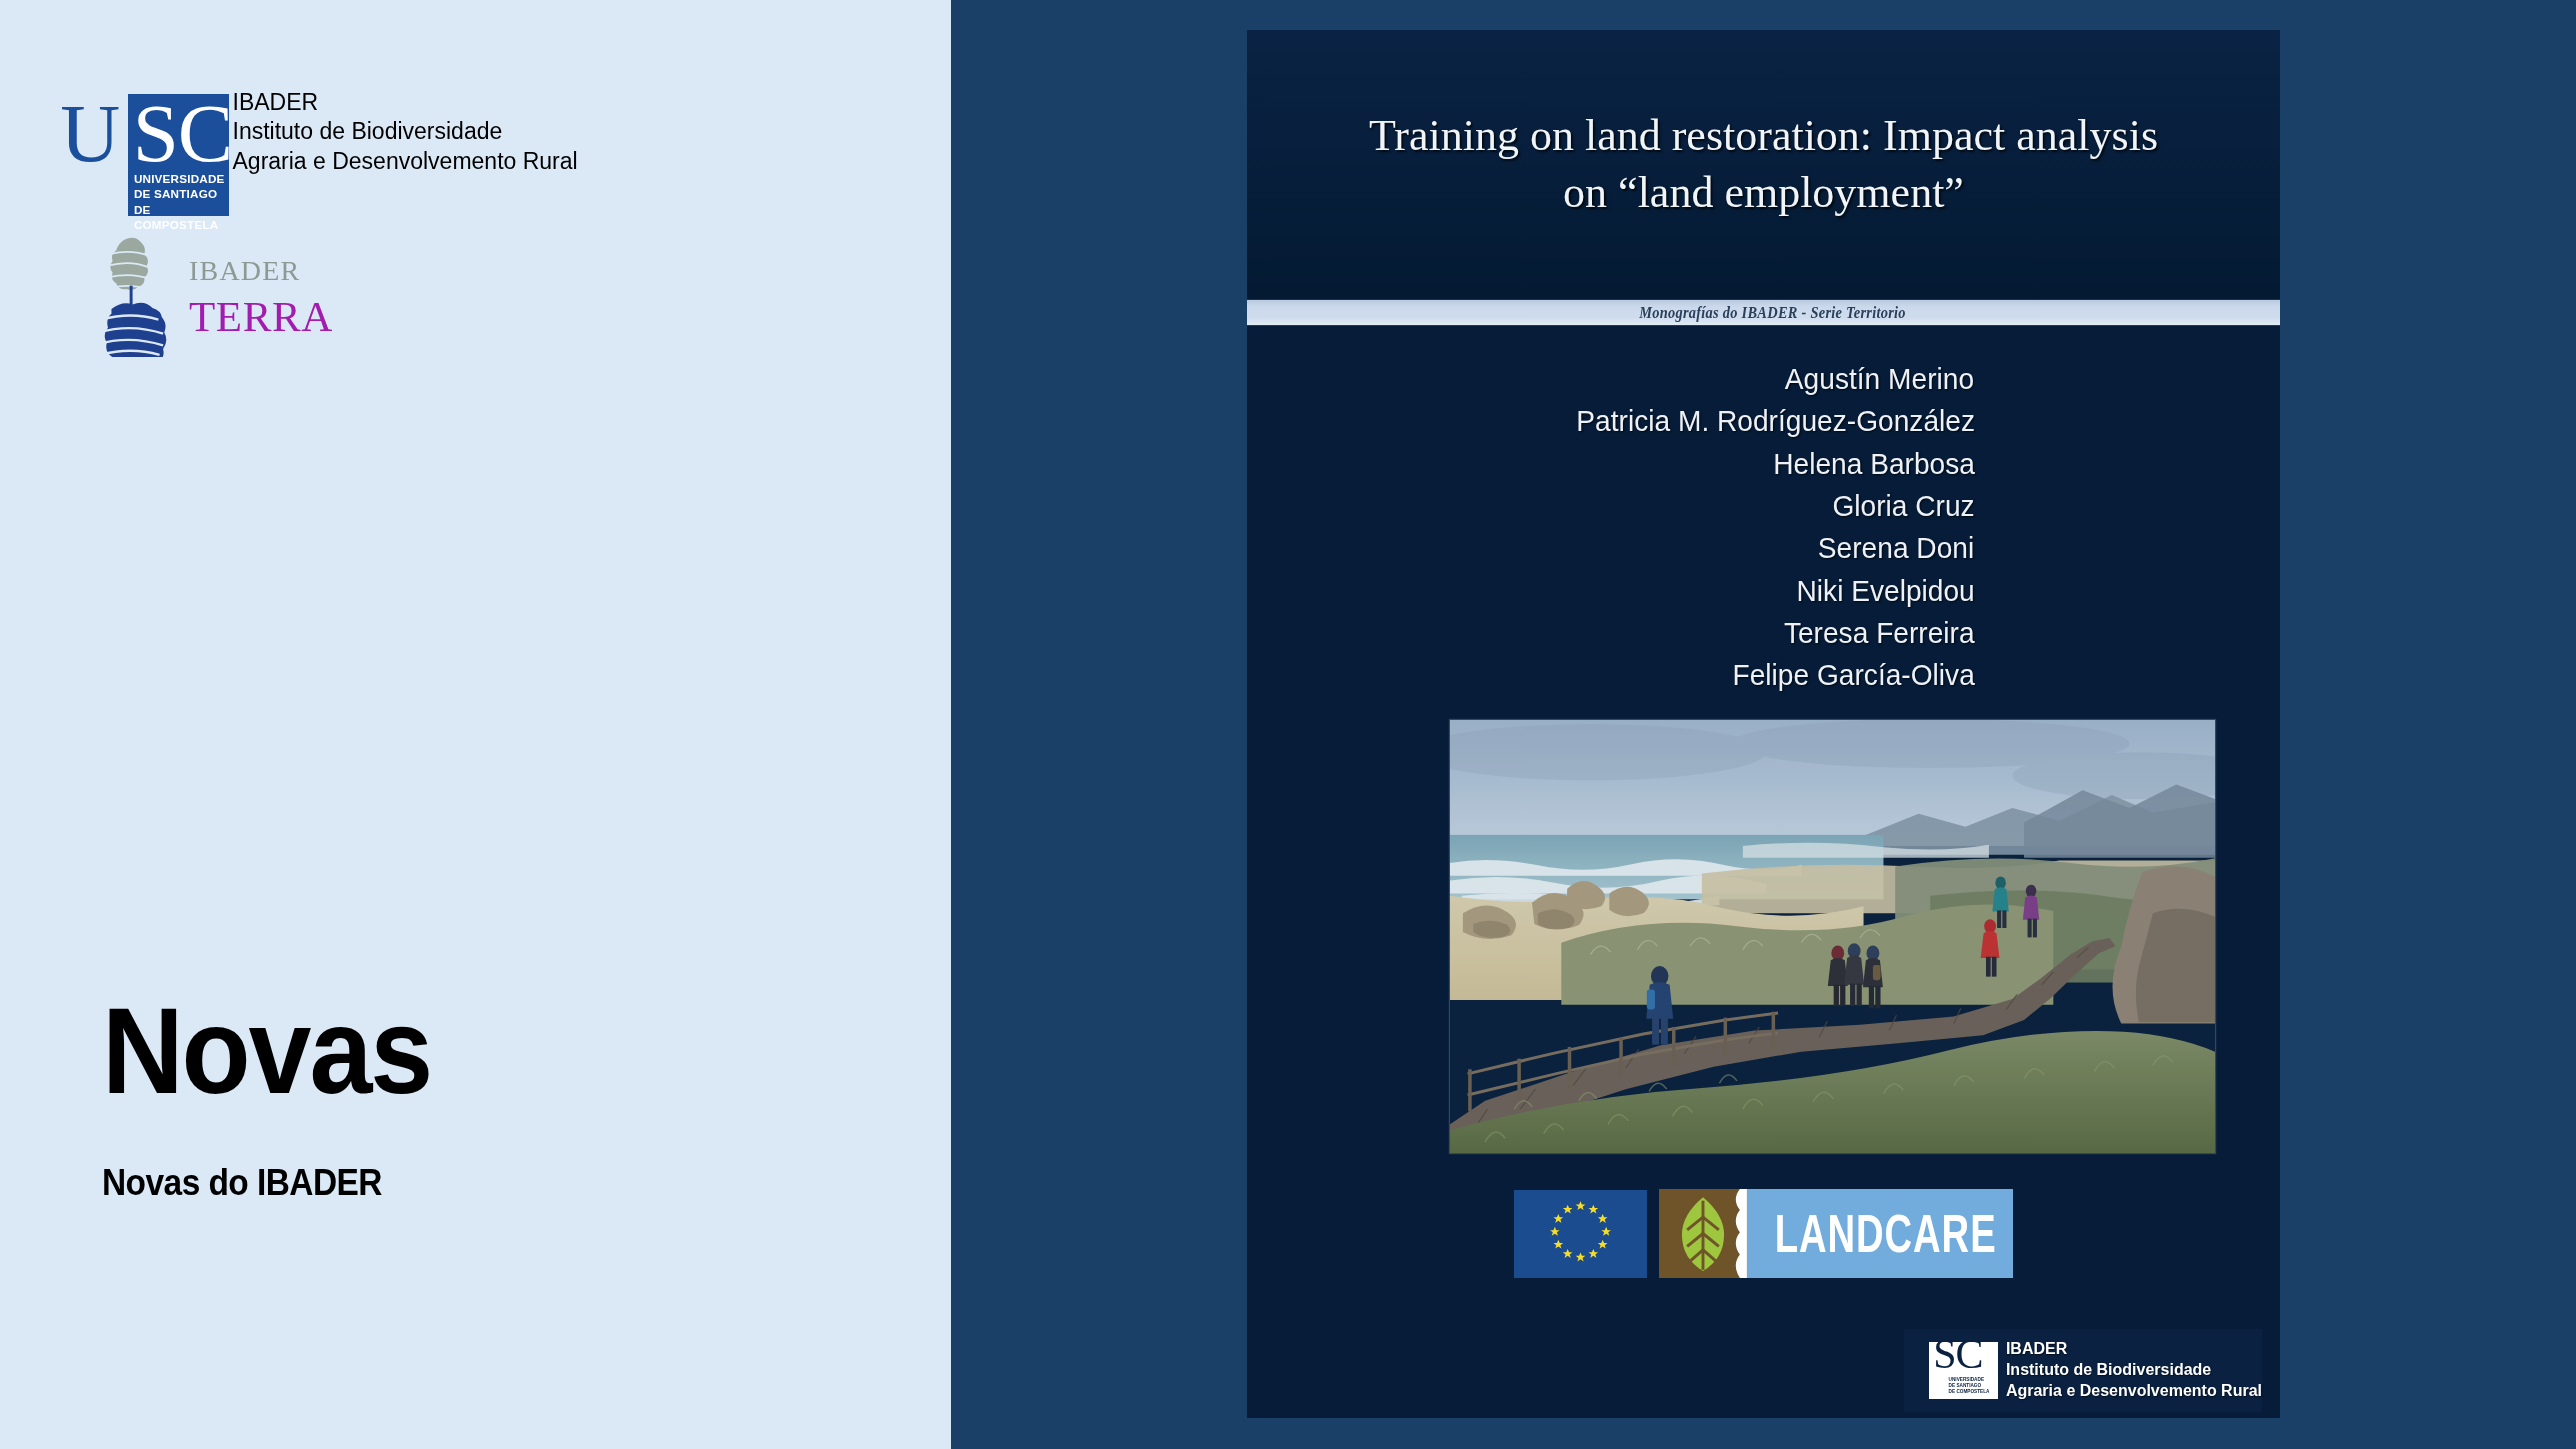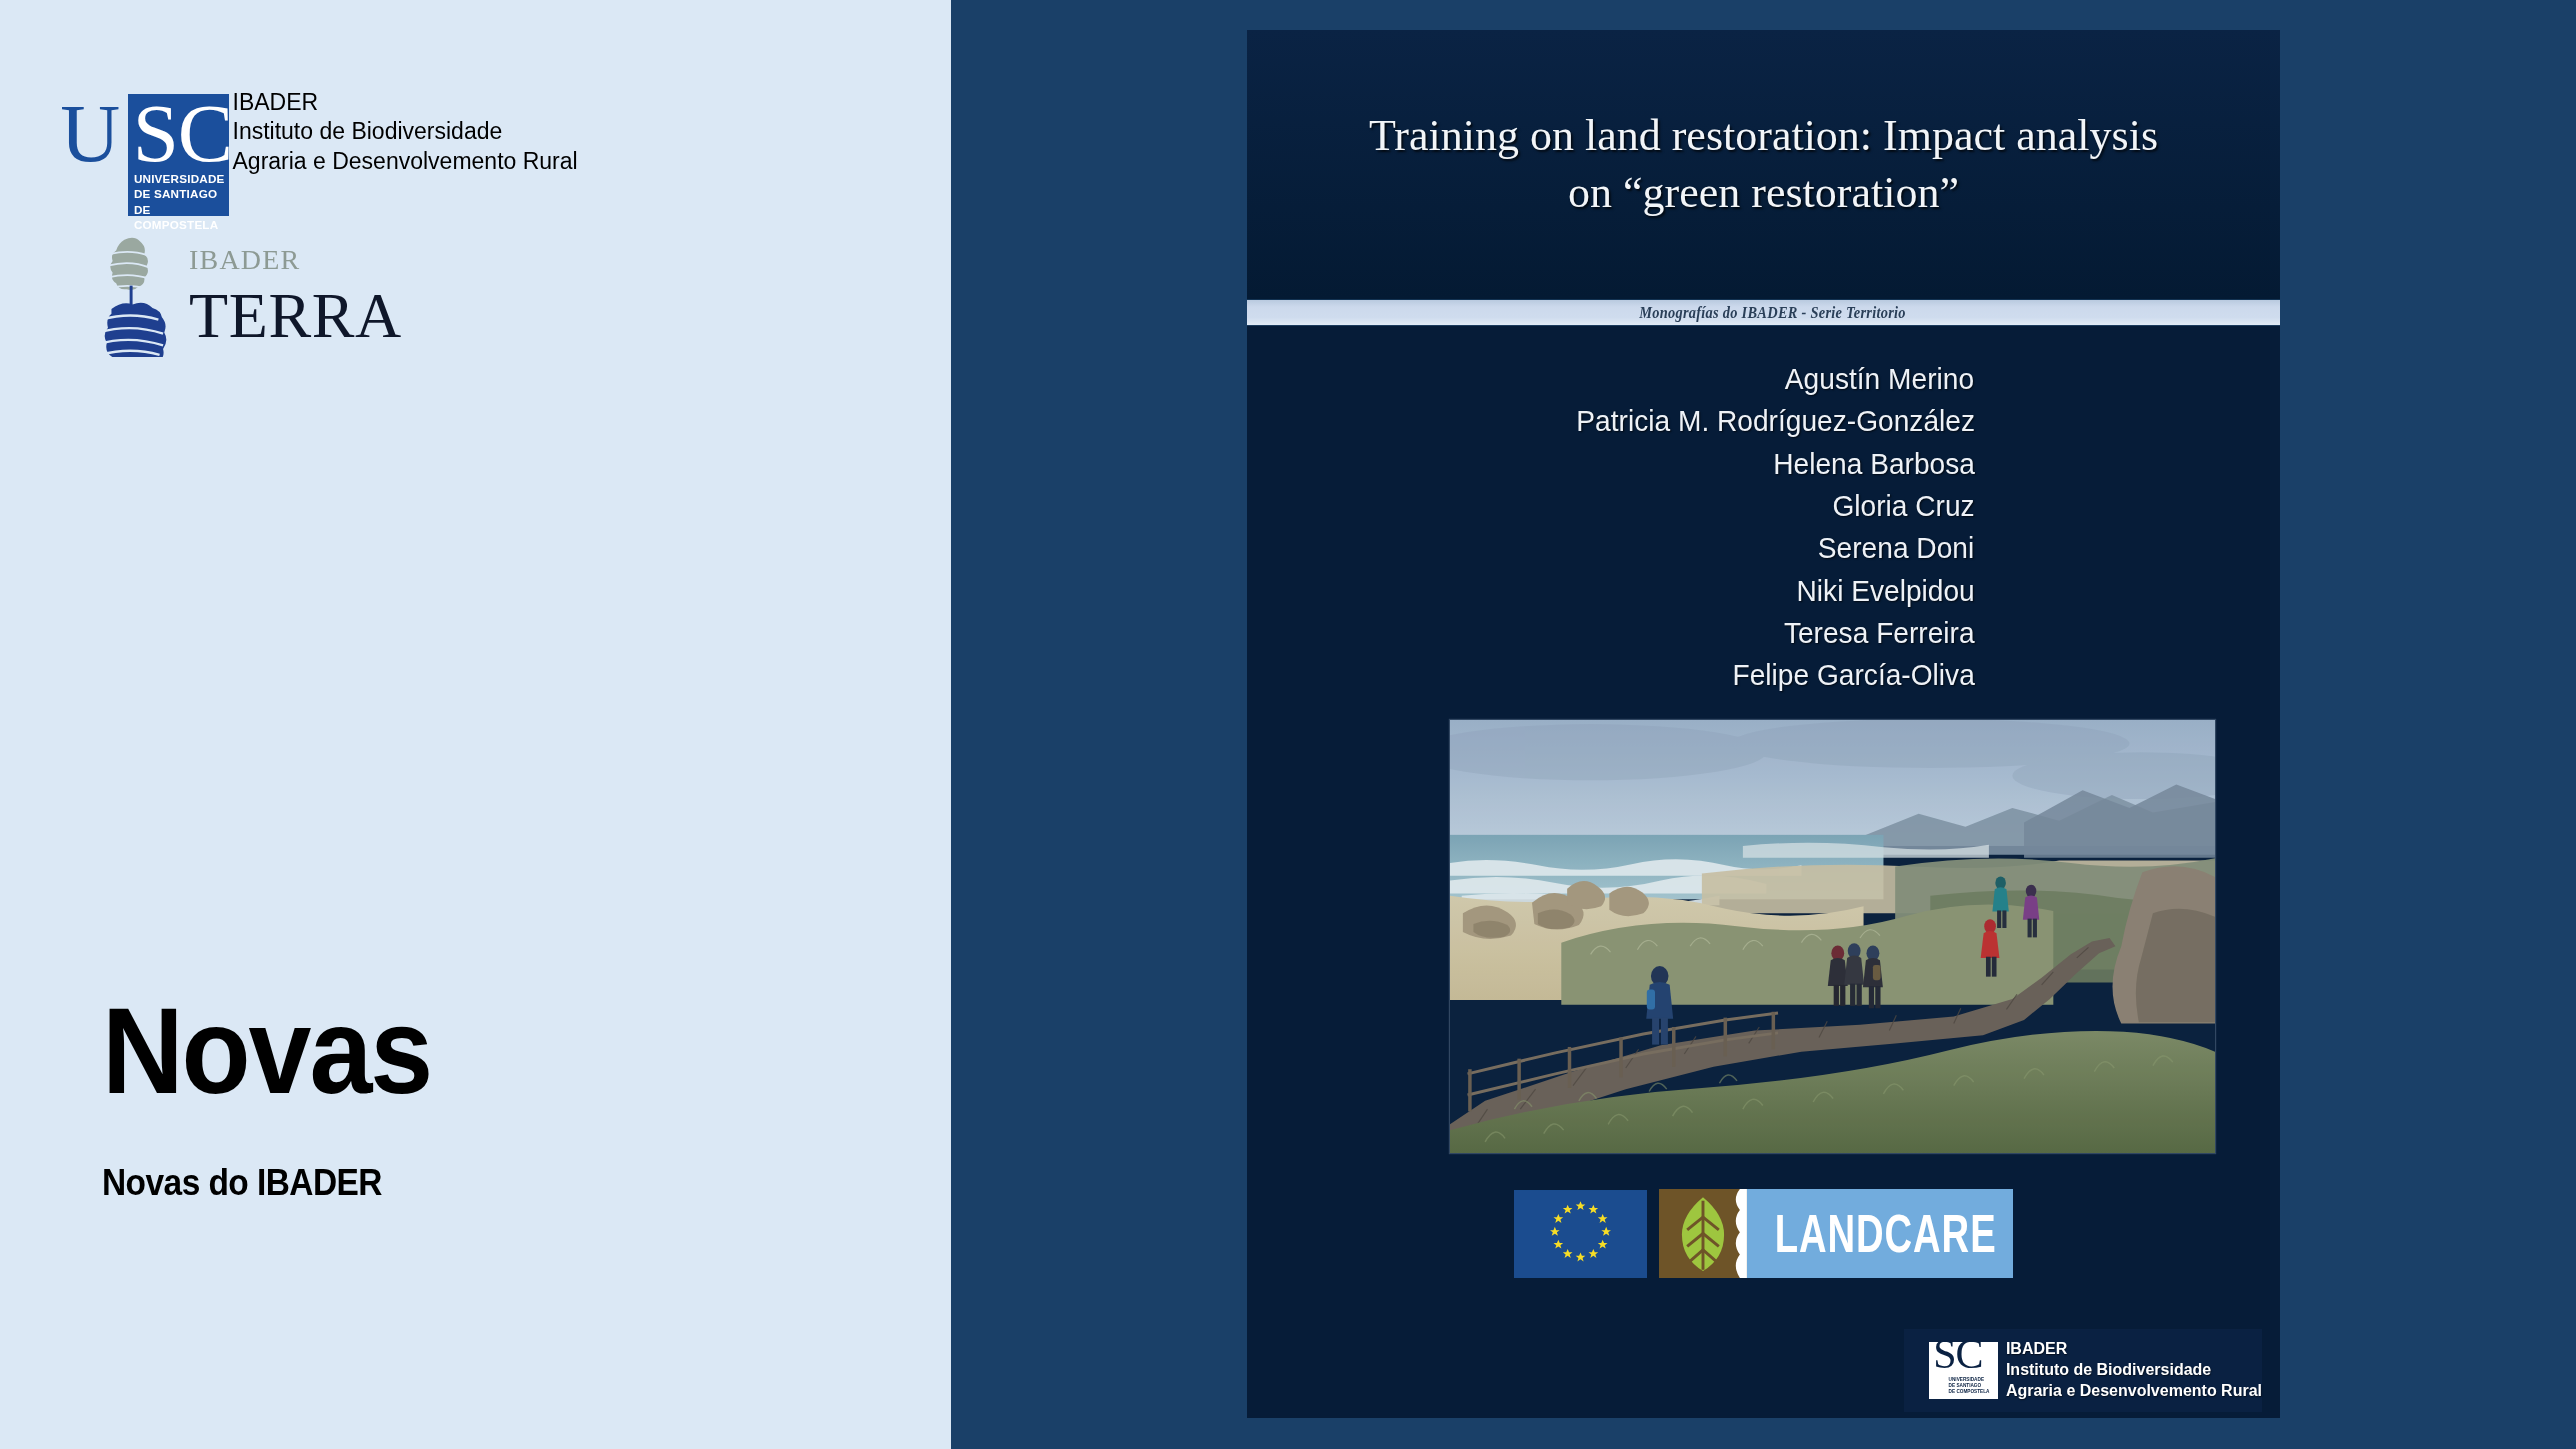--- a/index.html
+++ b/index.html
@@ -53,21 +53,21 @@
   
   .campus-terra { position: absolute; left: 88px; top: 234px; display: flex; align-items: center; }
   .tree-mark { width: 88px; height: 123px; }
   .ct-words { margin-left: 13px; margin-top: 3.5px; }
   .ct-campus {
     font-family: "Liberation Serif", serif;
     font-size: 28px; color: #8d9a94; letter-spacing: 1.2px; line-height: 1;
   }
   .ct-terra {
     font-family: "Liberation Serif", serif;
-    font-size: 64px; color: #0f172a; letter-spacing: 0.6px; line-height: 1; margin-top: 10px;
+    font-size: 43px; color: #a21caf; letter-spacing: 0.6px; line-height: 1; margin-top: 10px;
   }
 
   
   .novas-title {
     position: absolute; left: 102px; top: 989px;
     font-size: 123px; font-weight: bold; color: #000000;
     font-family: "Liberation Sans", sans-serif;
     letter-spacing: -2.3px; line-height: 1;
     transform: scaleX(0.92); transform-origin: left top;
   }
@@ -253,21 +253,21 @@
 
     <div class="novas-title">Novas</div>
     <div class="novas-sub">Novas do IBADER</div>
   </div>
 
   <div class="right-panel"></div>
 
   <div class="cover">
 
     <div class="cover-title-block">
-      <div class="cover-title">Training on land restoration: Impact analysis on “green restoration”</div>
+      <div class="cover-title">Training on land restoration: Impact analysis on “land employment”</div>
     </div>
 
     <div class="series-band">
       <div class="series-text">Monografías do IBADER - Serie Territorio</div>
     </div>
 
     <div class="authors">
       <div class="author-col left">
         <div class="author-name">Agustín Merino</div>
         <div class="author-name">Patricia M. Rodríguez-González</div>

